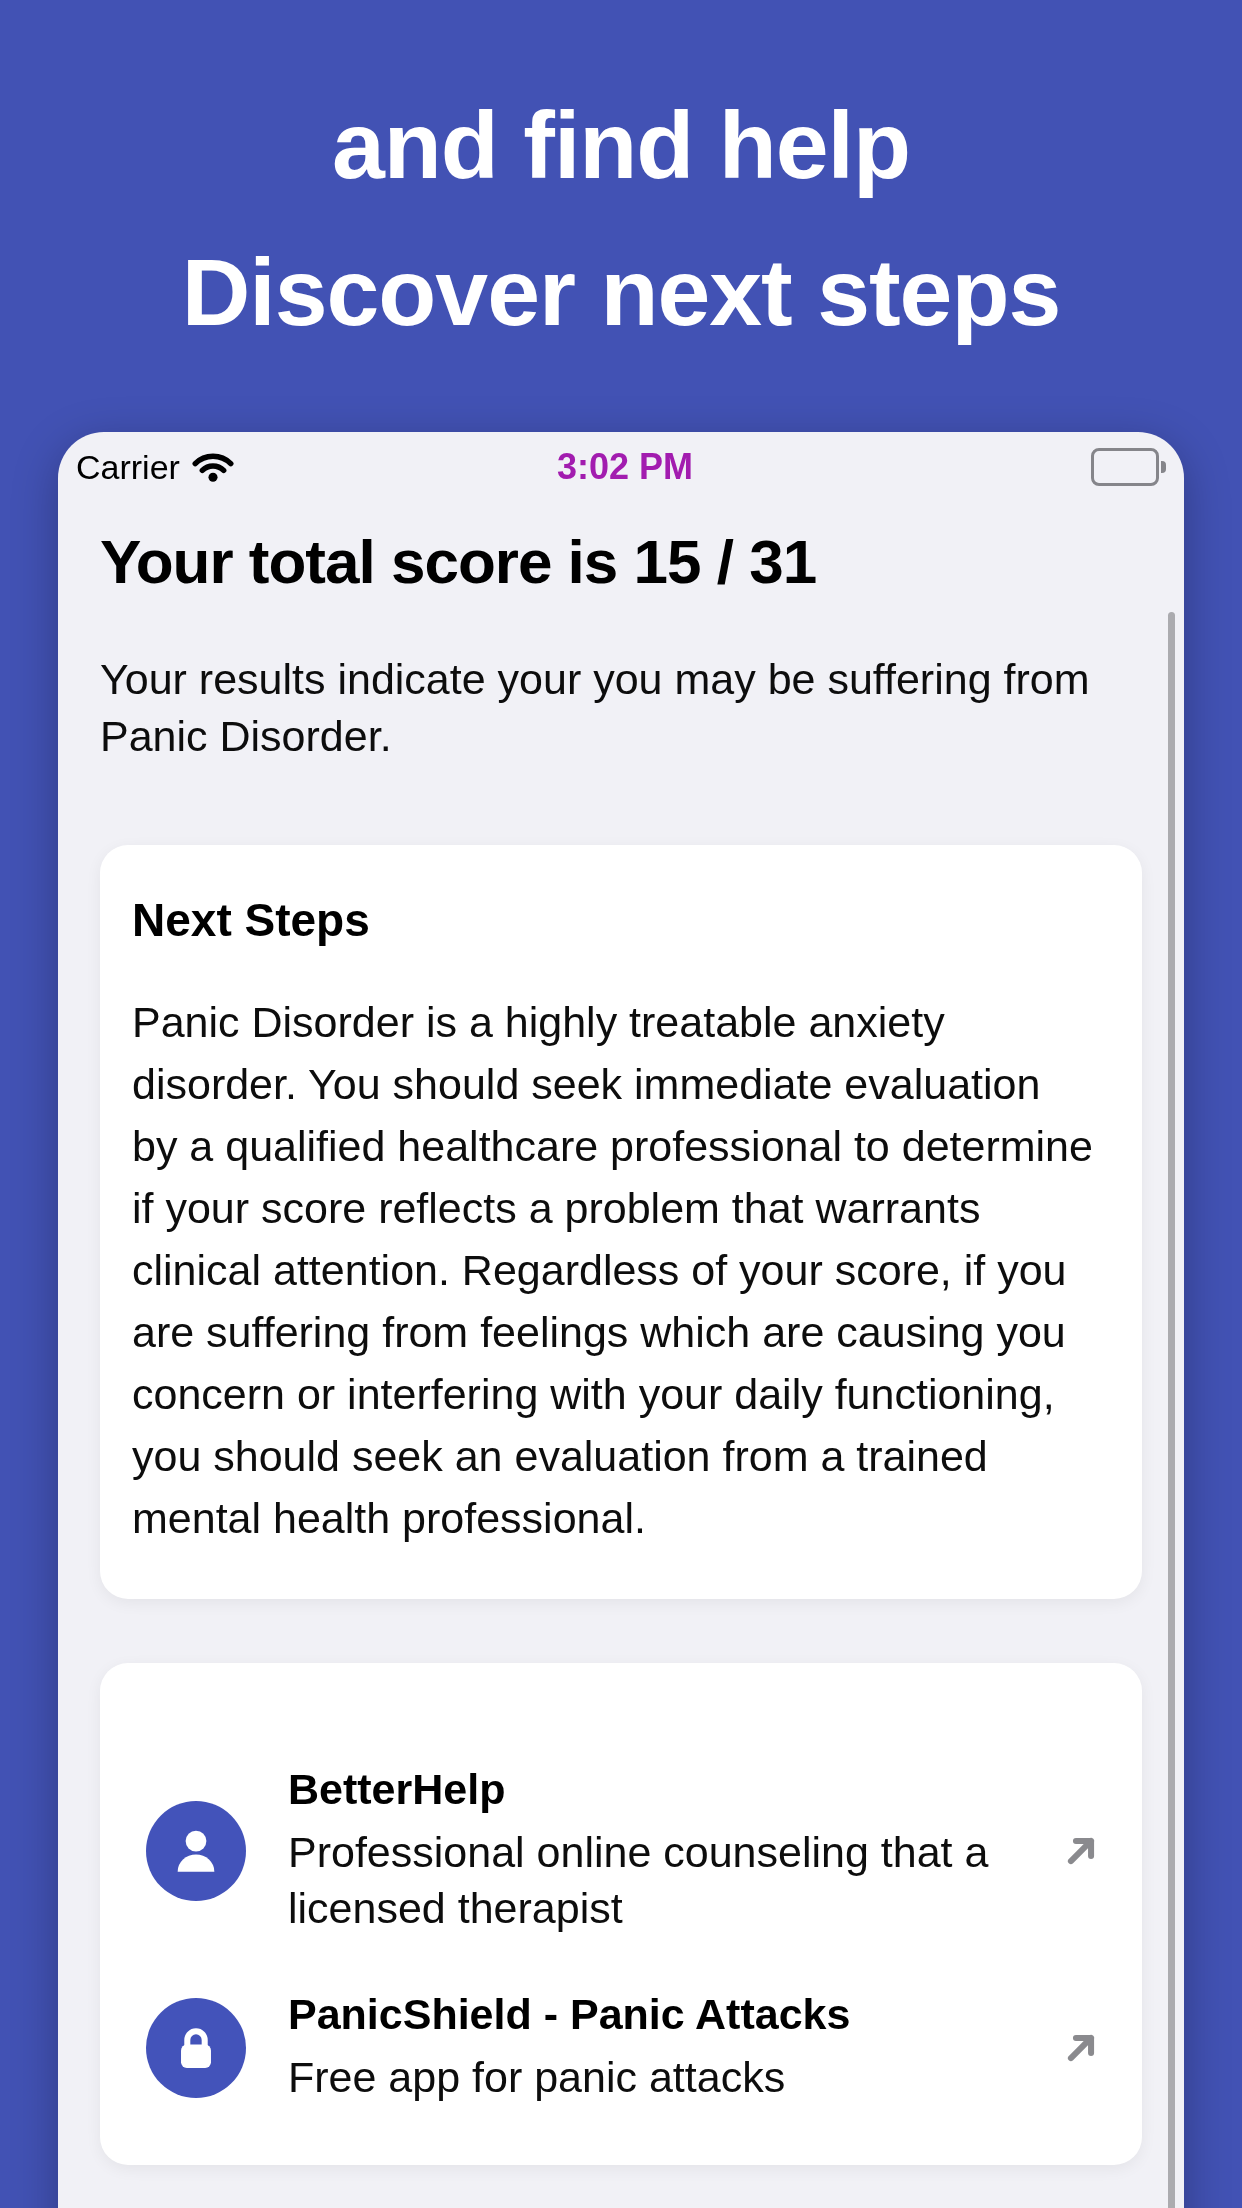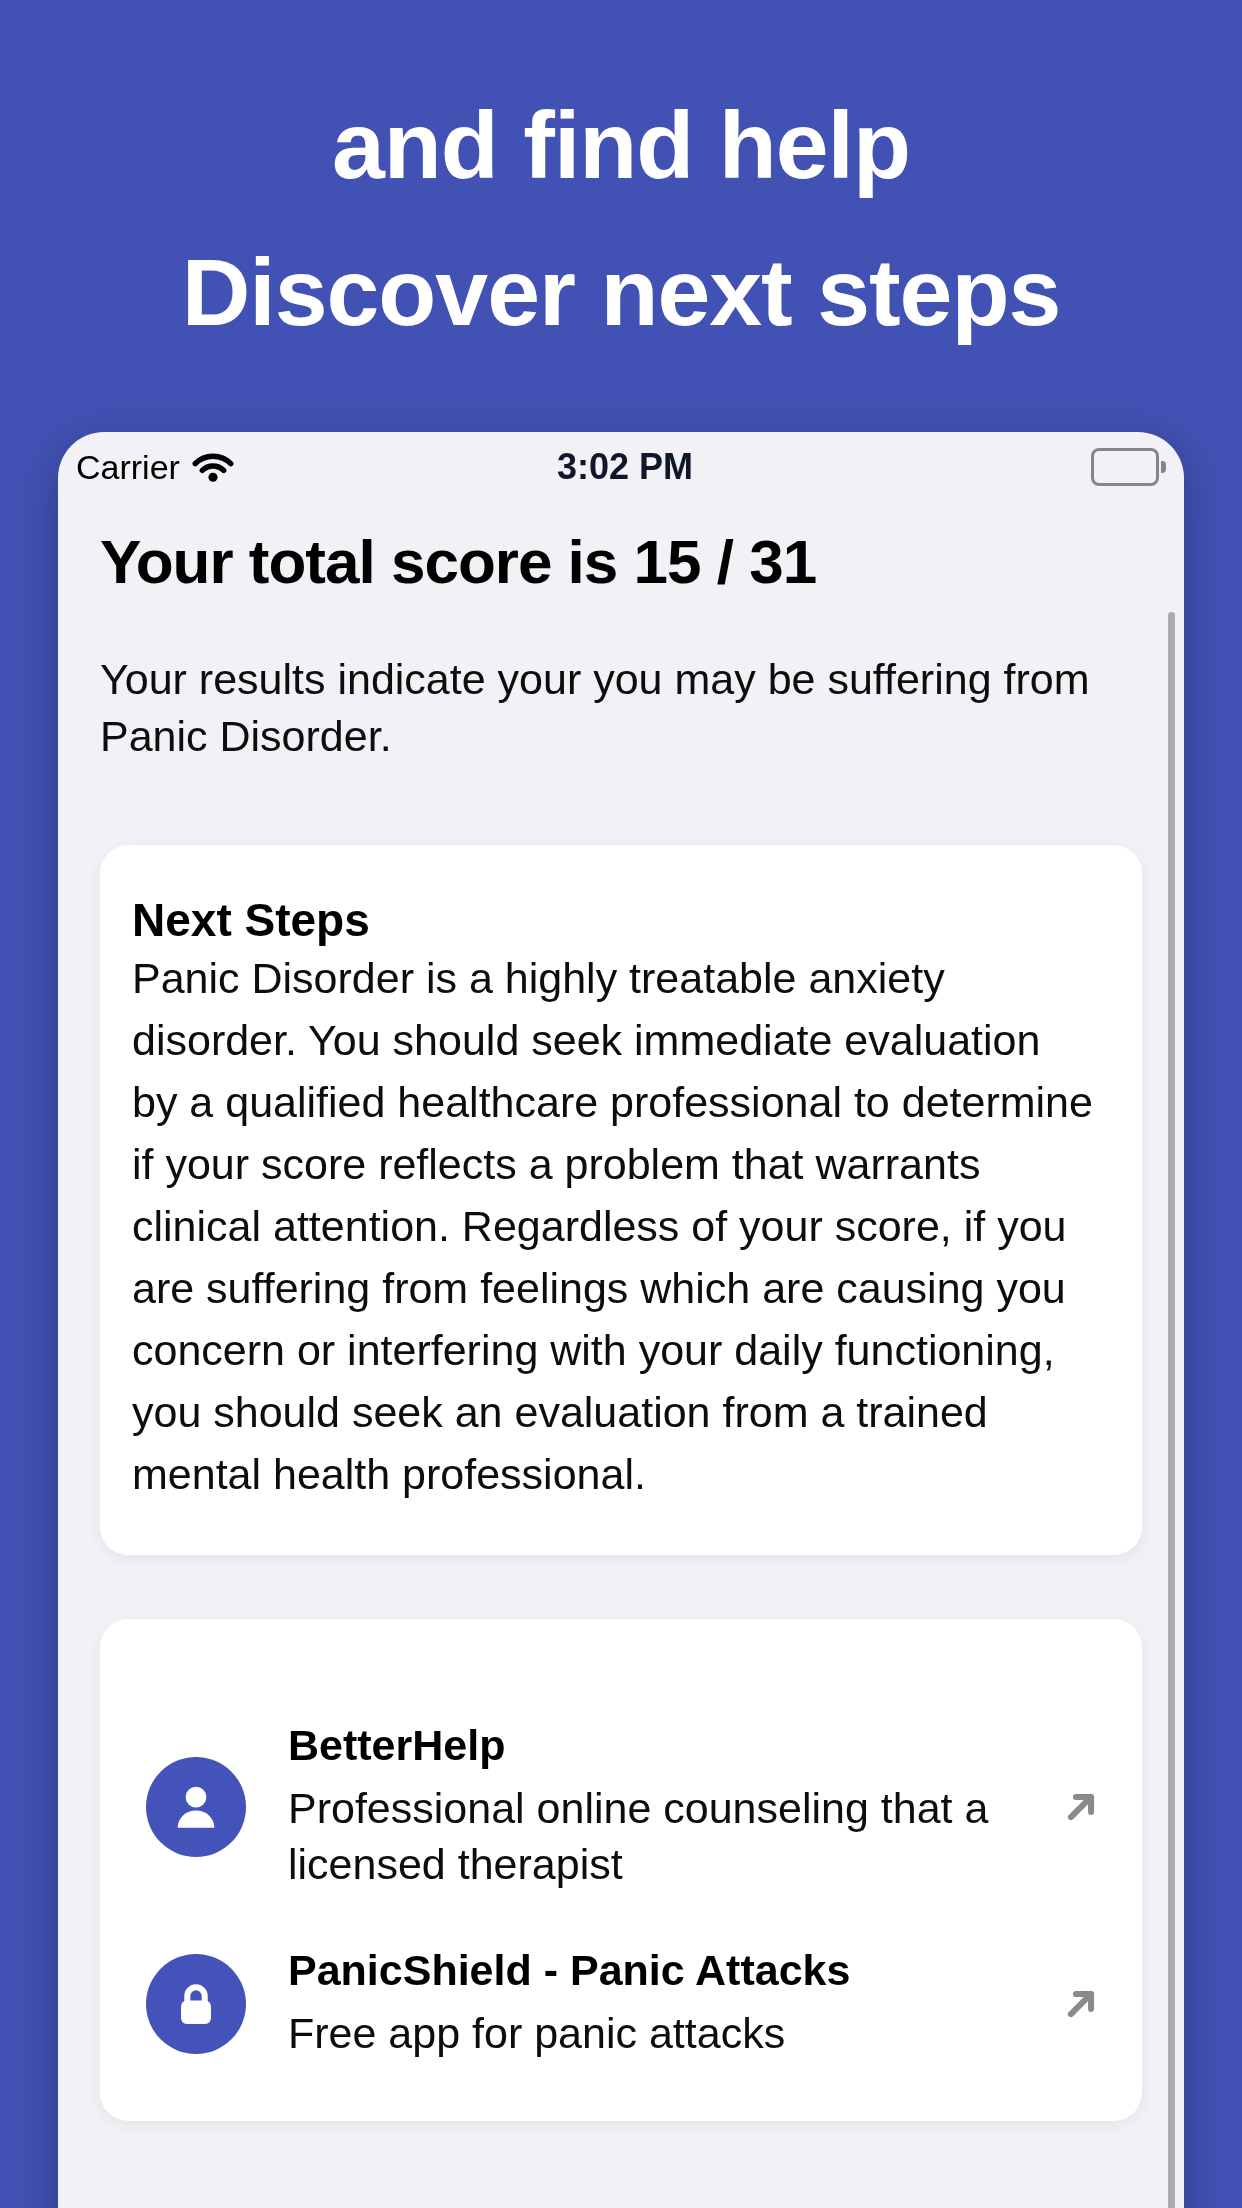--- a/index.html
+++ b/index.html
@@ -50,21 +50,21 @@
     box-sizing: border-box;
   }
   .carrier-label { font-size: 34px; color: #000; }
   .wifi-wrap { margin-left: 12px; display: flex; align-items: center; }
   .sb-time {
     position: absolute;
     left: 8px; right: 0; top: 14px;
     text-align: center;
     font-size: 36px;
     font-weight: 700;
-    color: #0f172a;
+    color: #a21caf;
   }
   .battery { margin-left: auto; display: flex; align-items: center; }
   .battery-body {
     width: 56px; height: 26px;
     border: 3px solid #85858A;
     border-radius: 8px;
     padding: 3px;
     box-sizing: content-box;
   }
   .battery-fill { width: 100%; height: 100%; background: #000; border-radius: 4px; }
@@ -109,20 +109,21 @@
   }
 
   .card {
     background: #ffffff;
     border-radius: 28px;
     box-shadow: 0 4px 16px rgba(0,0,0,0.06);
   }
   .card-next-steps { margin-top: 80px; padding: 48px 46px 50px 32px; }
   .card-title { font-size: 46px; font-weight: 700; color: #000; }
   .card-body {
+    margin-top: 44px;
     font-size: 43px;
     line-height: 62px;
     color: #0D0D0D;
   }
 
   .card-resources { margin-top: 64px; padding: 48px 38px 60px 46px; }
 
   .res-item { display: flex; align-items: center; margin-top: 54px; }
   .res-icon {
     width: 100px; height: 100px;

